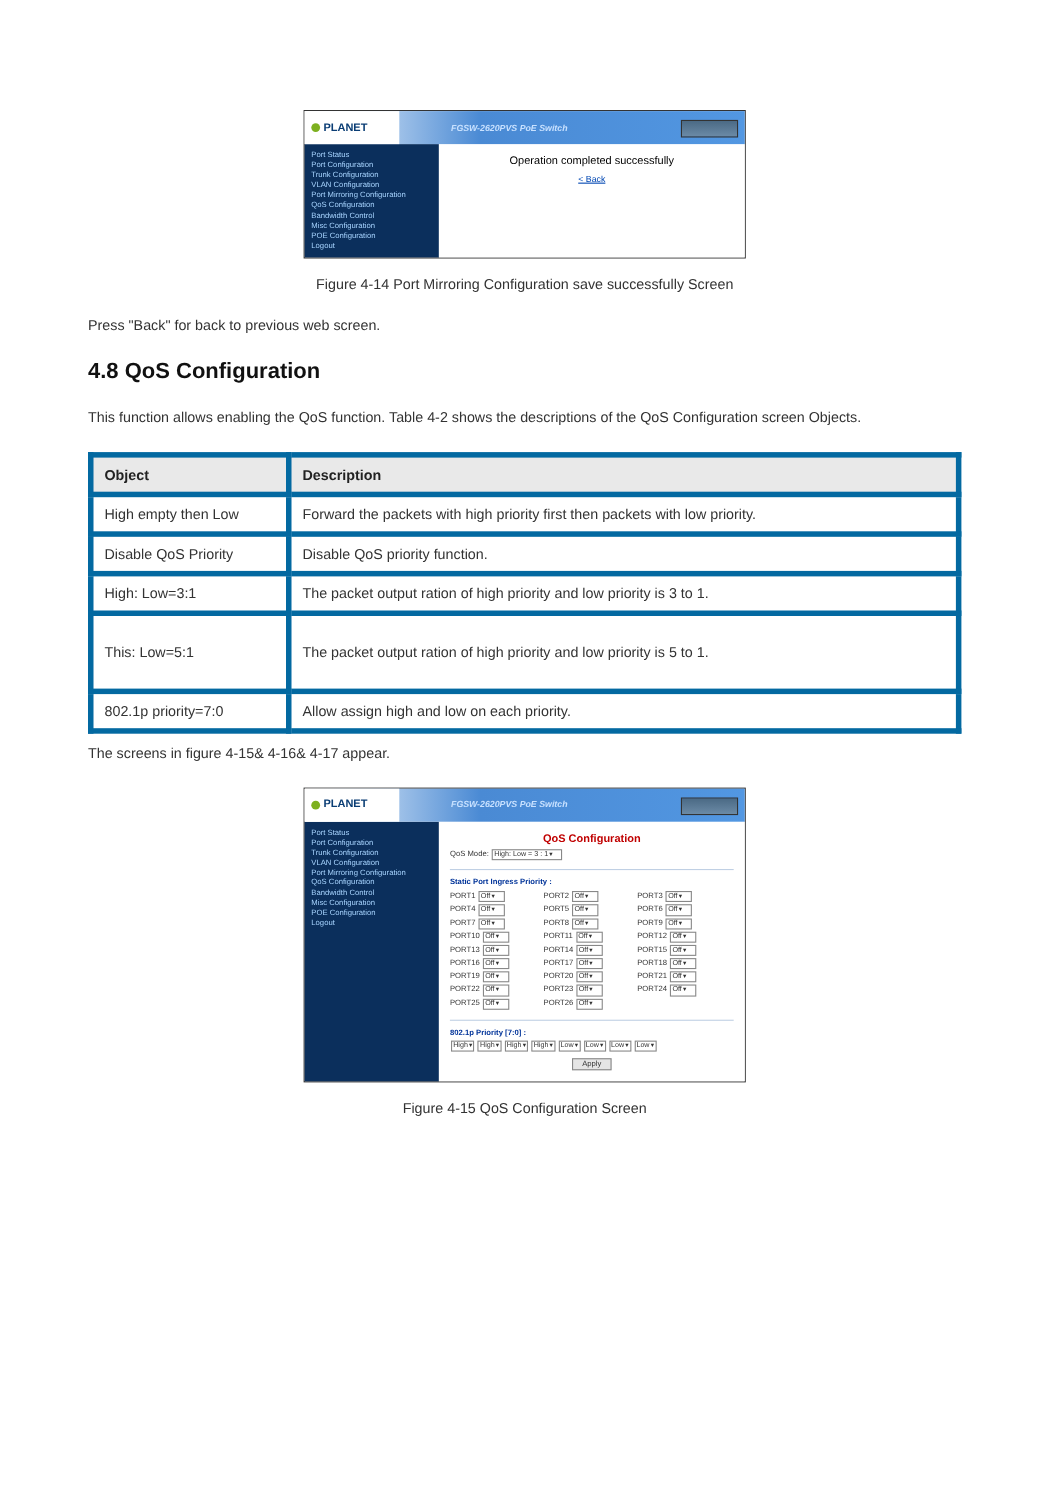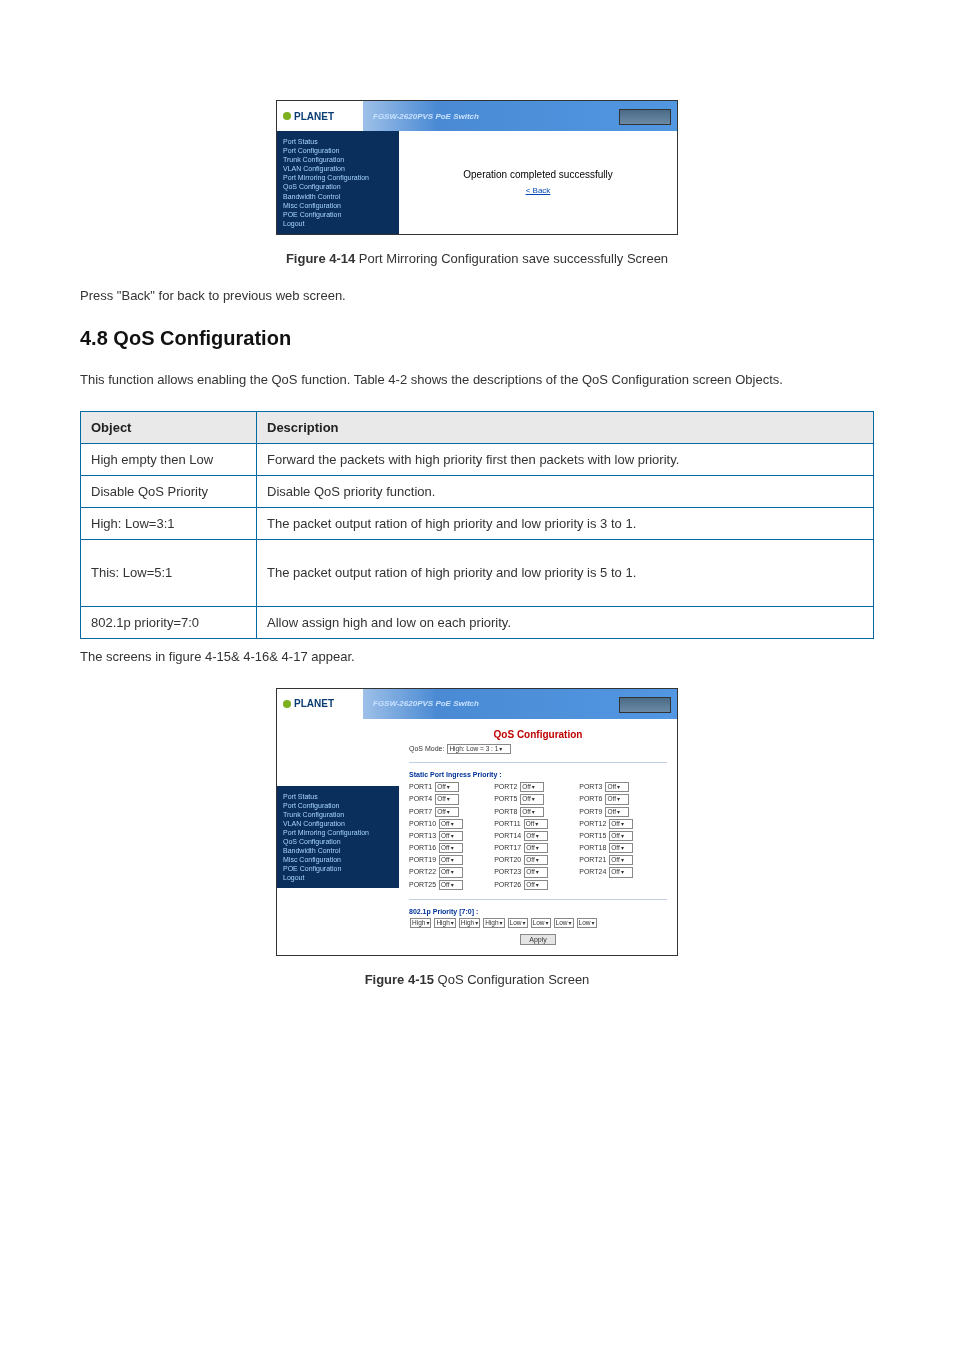--- a/index.html
+++ b/index.html
@@ -24,20 +24,21 @@
     font-size: 8px;
     display: flex;
     flex-direction: column;
   }
   .ss-header {
     height: 30px;
     position: relative;
     background: linear-gradient(90deg,#ffffff 0%, #4a8ad4 40%, #5297e2 100%);
     display: flex;
     align-items: center;
+    gap: 37px;
   }
   .ss-logo {
     width: 80px;
     height: 30px;
     background: #fff;
     display: flex;
     align-items: center;
     padding-left: 6px;
     color: #0a3d74;
     font-weight: bold;
@@ -56,21 +57,20 @@
     right: 6px;
     top: 8px;
     width: 50px;
     height: 14px;
     background: linear-gradient(180deg,#4b6a85 0%, #6b8aa6 100%);
     border: 1px solid #333;
   }
   .ss-body {
     display: flex;
     min-height: 92px;
-    align-items: center;
   }
   .ss-body.tall { min-height: 230px; }
   .ss-nav {
     width: 110px;
     background: #0b2f5c;
     padding: 6px;
   }
   .ss-nav-item {
     color: #a7d4ff;
     font-size: 7px;
@@ -126,41 +126,41 @@
     padding:1px 8px;
   }
   .ss-mode-row {font-size:7px; text-align:left;}
   .ss-mode-row .ss-sel{min-width:60px;}
 
   .fig-cap {
     text-align: center;
     font-size: 13px;
     margin: 6px 0 22px 0;
   }
-  .fig-cap b { font-weight: bold; }
+  .fig-cap b { font-weight: normal; }
 
   .body-text {
     font-size: 13px;
     margin: 10px 0 24px 0;
   }
 
   h2.section {
     font-size: 20px;
     font-weight: bold;
     color: #111;
     margin: 18px 0 22px 0;
   }
 
   table.desc-table {
     width: 100%;
     border-collapse: collapse;
     font-size: 13px;
   }
   table.desc-table th, table.desc-table td {
-    border: 1px solid #0369a1;
+    border: 5px solid #0369a1;
     padding: 8px 10px;
     text-align: left;
     vertical-align: middle;
   }
   table.desc-table th {
     background: #e9e9e9;
     font-weight: bold;
     color: #222;
   }
   table.desc-table td.obj { width: 155px; }

